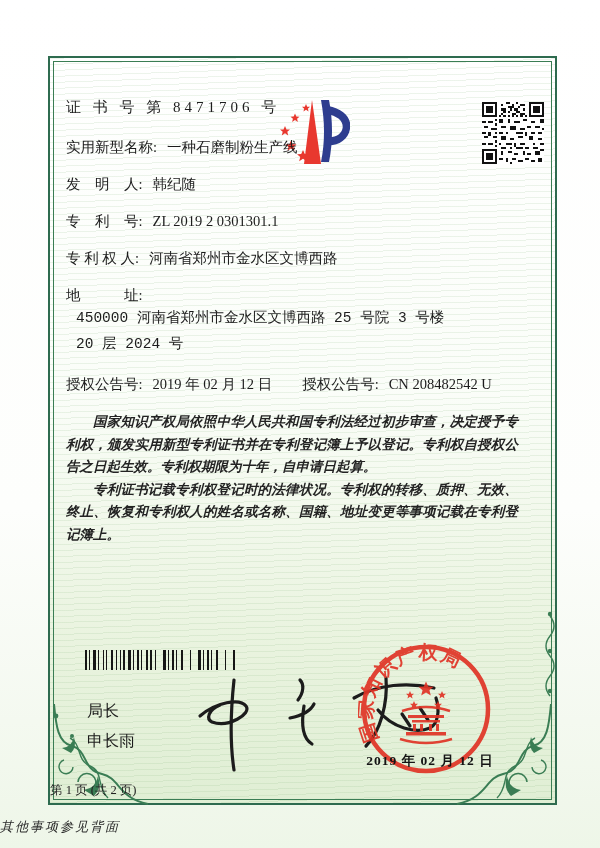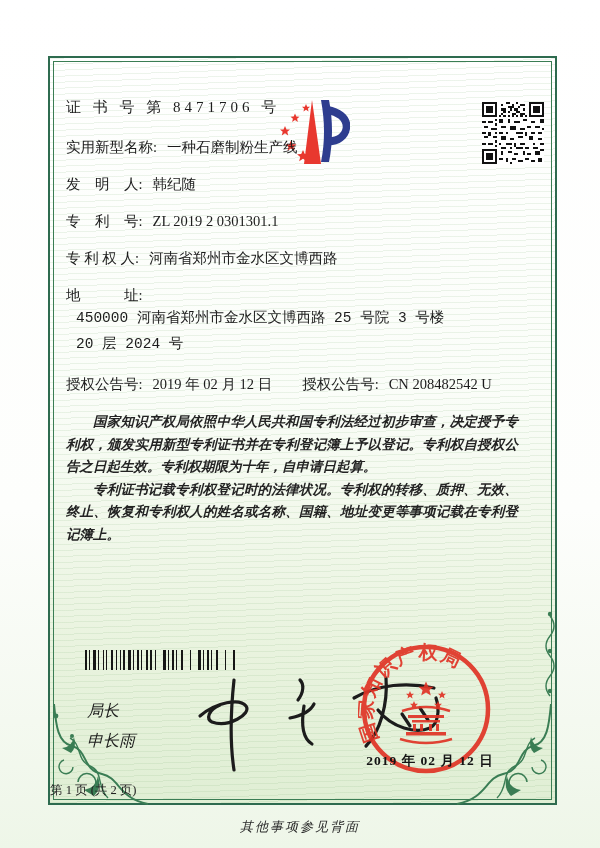--- a/index.html
+++ b/index.html
@@ -54,33 +54,33 @@
 
   .barcode{
     position:absolute;left:35px;top:592px;width:150px;height:20px;
     background:repeating-linear-gradient(90deg,
       #161616 0 1.5px,transparent 1.5px 3.5px,
       #161616 3.5px 4.5px,transparent 4.5px 8px,
       #161616 8px 11px,transparent 11px 13px,
       #161616 13px 14px,transparent 14px 17.5px);
   }
 
-  .director{position:absolute;left:37px;top:638px;font-size:16px;line-height:30px;color:#1b1b1b;font-style:italic;}
+  .director{position:absolute;left:37px;top:638px;font-size:16px;line-height:30px;color:#1b1b1b;}
   .signature{position:absolute;left:132px;top:600px;width:270px;height:125px;}
 
   .seal{position:absolute;left:308px;top:583px;width:136px;height:136px;opacity:.92;}
   .seal-date{
     position:absolute;left:300px;top:694px;width:160px;text-align:center;
     font-size:13.5px;font-weight:bold;color:#141414;letter-spacing:1px;
   }
 
   .page-info{position:absolute;left:0;top:724px;width:100%;text-align:left;font-size:12.5px;color:#222;}
 
   .footer-note{
-    position:absolute;left:0;top:818px;width:600px;text-align:center;
+    position:absolute;left:0;top:818px;width:600px;
     font-size:13px;font-style:italic;color:#2a2a2a;letter-spacing:2px;
   }
 
   .flourish{position:absolute;pointer-events:none;}
   .fl-left{left:-2px;bottom:-3px;width:110px;height:120px;}
   .fl-right{right:-2px;bottom:-3px;width:110px;height:210px;transform:scaleX(-1);}
 </style>
 </head>
 <body>
 

